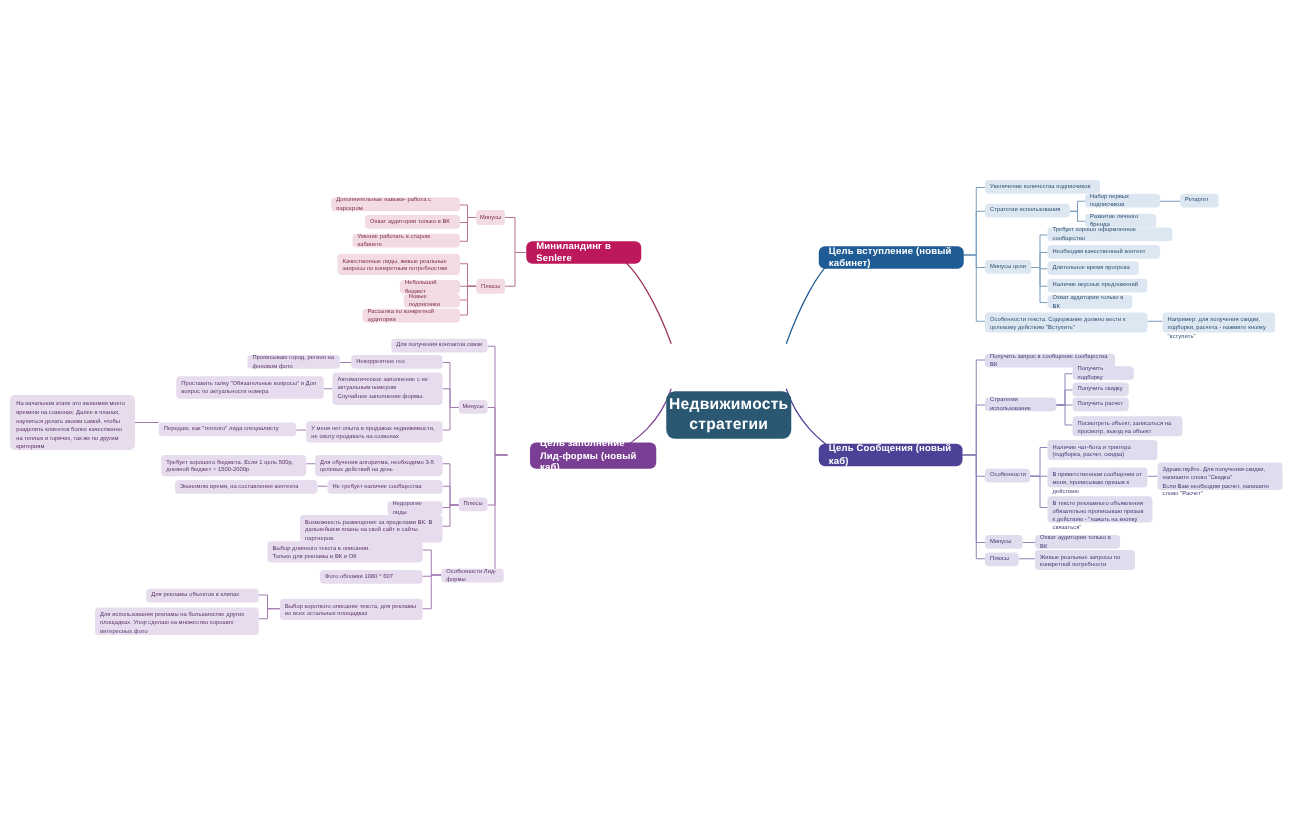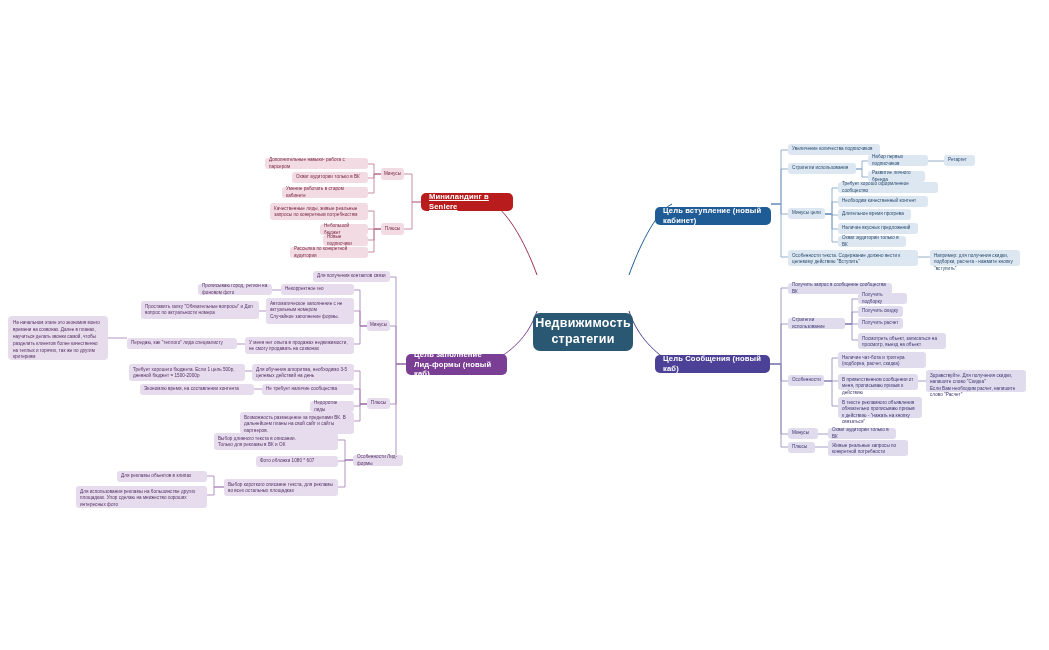--- a/index.html
+++ b/index.html
@@ -21,21 +21,21 @@
     padding:7px 10px;letter-spacing:.2px;margin-top:45px;
   }
   
   .branch-head{
     color:#ffffff;border-radius:5px;font-size:7.6px;font-weight:700;
     line-height:1.3;padding:5px 8px;display:flex;align-items:center;
     letter-spacing:.15px;
   }
   .bh-blue{background:#1f5c95;}
   .bh-indigo{background:#4b4196;}
-  .bh-crimson{background:#b91c1c;text-decoration:underline;}
+  .bh-crimson{background:#be185d;}
   .bh-purple{background:#7a3f94;}
 
   
   .leaf{
     border-radius:3px;font-size:4.6px;line-height:1.42;
     padding:2.6px 4px;display:flex;align-items:center;
     letter-spacing:.05px;
   }
   .leaf.multi{align-items:flex-start;}
   .l-blue{background:#dde7f2;color:#27496b;}
@@ -148,29 +148,29 @@
 
   <div class="node central" style="left:533px;top:268px;width:100px;height:38px;">
     <span style="white-space: pre-line;">Недвижимость
 стратегии</span>
   </div>
 
   <div class="node branch-head bh-crimson" style="left:421px;top:193px;width:92px;height:18px;">
     <span>Миниландинг в Senlere</span>
   </div>
 
-  <div class="node branch-head bh-blue" style="left:655px;top:207px;width:116px;height:18px;">
+  <div class="node branch-head bh-blue" style="left:655px;top:197px;width:116px;height:18px;">
     <span>Цель вступление (новый кабинет)</span>
   </div>
 
   <div class="node branch-head bh-indigo" style="left:655px;top:355px;width:115px;height:18px;align-items:center;">
     <span>Цель Сообщения (новый каб)</span>
   </div>
 
-  <div class="node branch-head bh-purple" style="left:406px;top:354px;width:101px;height:21px;">
+  <div class="node branch-head bh-purple" style="left:424px;top:354px;width:101px;height:21px;">
     <span>Цель заполнение Лид-формы (новый каб)</span>
   </div>
 
   <div class="node leaf l-crimson" style="left:381px;top:168px;width:23px;height:12px;justify-content:center;">
     <span>Минусы</span>
   </div>
   <div class="node leaf l-crimson" style="left:381px;top:223px;width:23px;height:12px;justify-content:center;">
     <span>Плюсы</span>
   </div>
 

